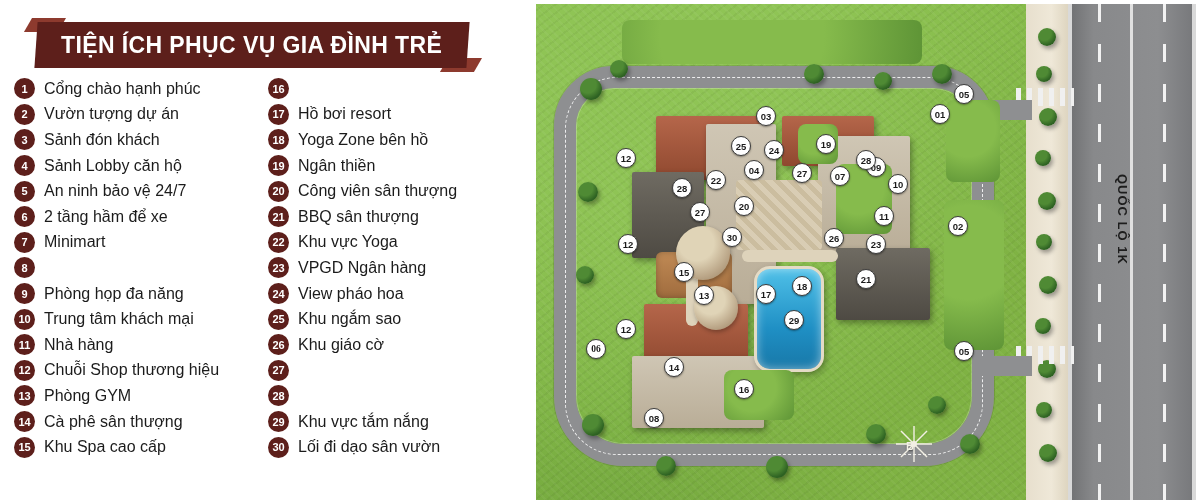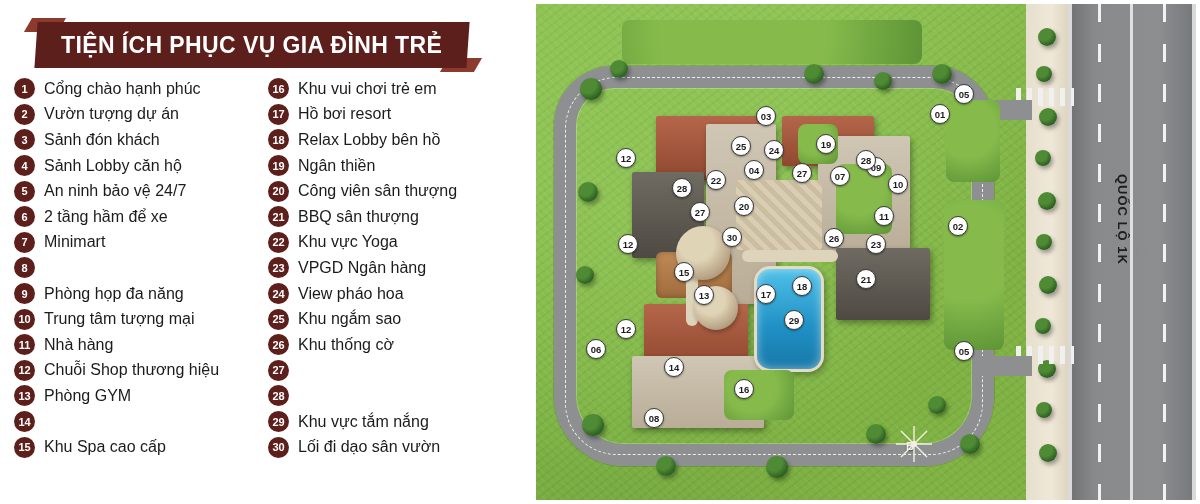--- a/index.html
+++ b/index.html
@@ -303,55 +303,55 @@
           </div>
         <div class="legend-item">
             <div class="badge">8</div>
           </div>
         <div class="legend-item">
             <div class="badge">9</div>
             <div class="legend-text">Phòng họp đa năng</div>
           </div>
         <div class="legend-item">
             <div class="badge">10</div>
-            <div class="legend-text">Trung tâm tượng mại</div>
+            <div class="legend-text">Trung tâm khách mại</div>
           </div>
         <div class="legend-item">
             <div class="badge">11</div>
             <div class="legend-text">Nhà hàng</div>
           </div>
         <div class="legend-item">
             <div class="badge">12</div>
             <div class="legend-text">Chuỗi Shop thương hiệu</div>
           </div>
         <div class="legend-item">
             <div class="badge">13</div>
             <div class="legend-text">Phòng GYM</div>
           </div>
         <div class="legend-item">
             <div class="badge">14</div>
+            <div class="legend-text">Cà phê sân thượng</div>
           </div>
         <div class="legend-item">
             <div class="badge">15</div>
             <div class="legend-text">Khu Spa cao cấp</div>
           </div>
       </div>
 
       <div class="legend-col col-2">
         <div class="legend-item">
             <div class="badge">16</div>
-            <div class="legend-text">Khu vui chơi trẻ em</div>
           </div>
         <div class="legend-item">
             <div class="badge">17</div>
             <div class="legend-text">Hồ bơi resort</div>
           </div>
         <div class="legend-item">
             <div class="badge">18</div>
-            <div class="legend-text">Relax Lobby bên hồ</div>
+            <div class="legend-text">Yoga Zone bên hồ</div>
           </div>
         <div class="legend-item">
             <div class="badge">19</div>
             <div class="legend-text">Ngân thiền</div>
           </div>
         <div class="legend-item">
             <div class="badge">20</div>
             <div class="legend-text">Công viên sân thượng</div>
           </div>
         <div class="legend-item">
@@ -369,21 +369,21 @@
         <div class="legend-item">
             <div class="badge">24</div>
             <div class="legend-text">View pháo hoa</div>
           </div>
         <div class="legend-item">
             <div class="badge">25</div>
             <div class="legend-text">Khu ngắm sao</div>
           </div>
         <div class="legend-item">
             <div class="badge">26</div>
-            <div class="legend-text">Khu thống cờ</div>
+            <div class="legend-text">Khu giáo cờ</div>
           </div>
         <div class="legend-item">
             <div class="badge">27</div>
           </div>
         <div class="legend-item">
             <div class="badge">28</div>
           </div>
         <div class="legend-item">
             <div class="badge">29</div>
             <div class="legend-text">Khu vực tắm nắng</div>
@@ -506,21 +506,21 @@
         <div class="marker" style="left: 186px; top: 223px;">30</div>
         <div class="marker" style="left: 288px; top: 224px;">26</div>
         <div class="marker" style="left: 330px; top: 230px;">23</div>
         <div class="marker" style="left: 138px; top: 258px;">15</div>
         <div class="marker" style="left: 320px; top: 265px;">21</div>
         <div class="marker" style="left: 158px; top: 281px;">13</div>
         <div class="marker" style="left: 220px; top: 280px;">17</div>
         <div class="marker" style="left: 256px; top: 272px;">18</div>
         <div class="marker" style="left: 80px; top: 315px;">12</div>
         <div class="marker" style="left: 248px; top: 306px;">29</div>
-        <div class="marker" style="left: 50px; top: 335px;">06</div>
+        <div class="marker" style="left: 50px; top: 335px; font-family: Liberation Serif, serif;">06</div>
         <div class="marker" style="left: 418px; top: 337px;">05</div>
         <div class="marker" style="left: 128px; top: 353px;">14</div>
         <div class="marker" style="left: 198px; top: 375px;">16</div>
         <div class="marker" style="left: 108px; top: 404px;">08</div>
       </div>
   </div>
 
 </div>
 
 </body></html>

